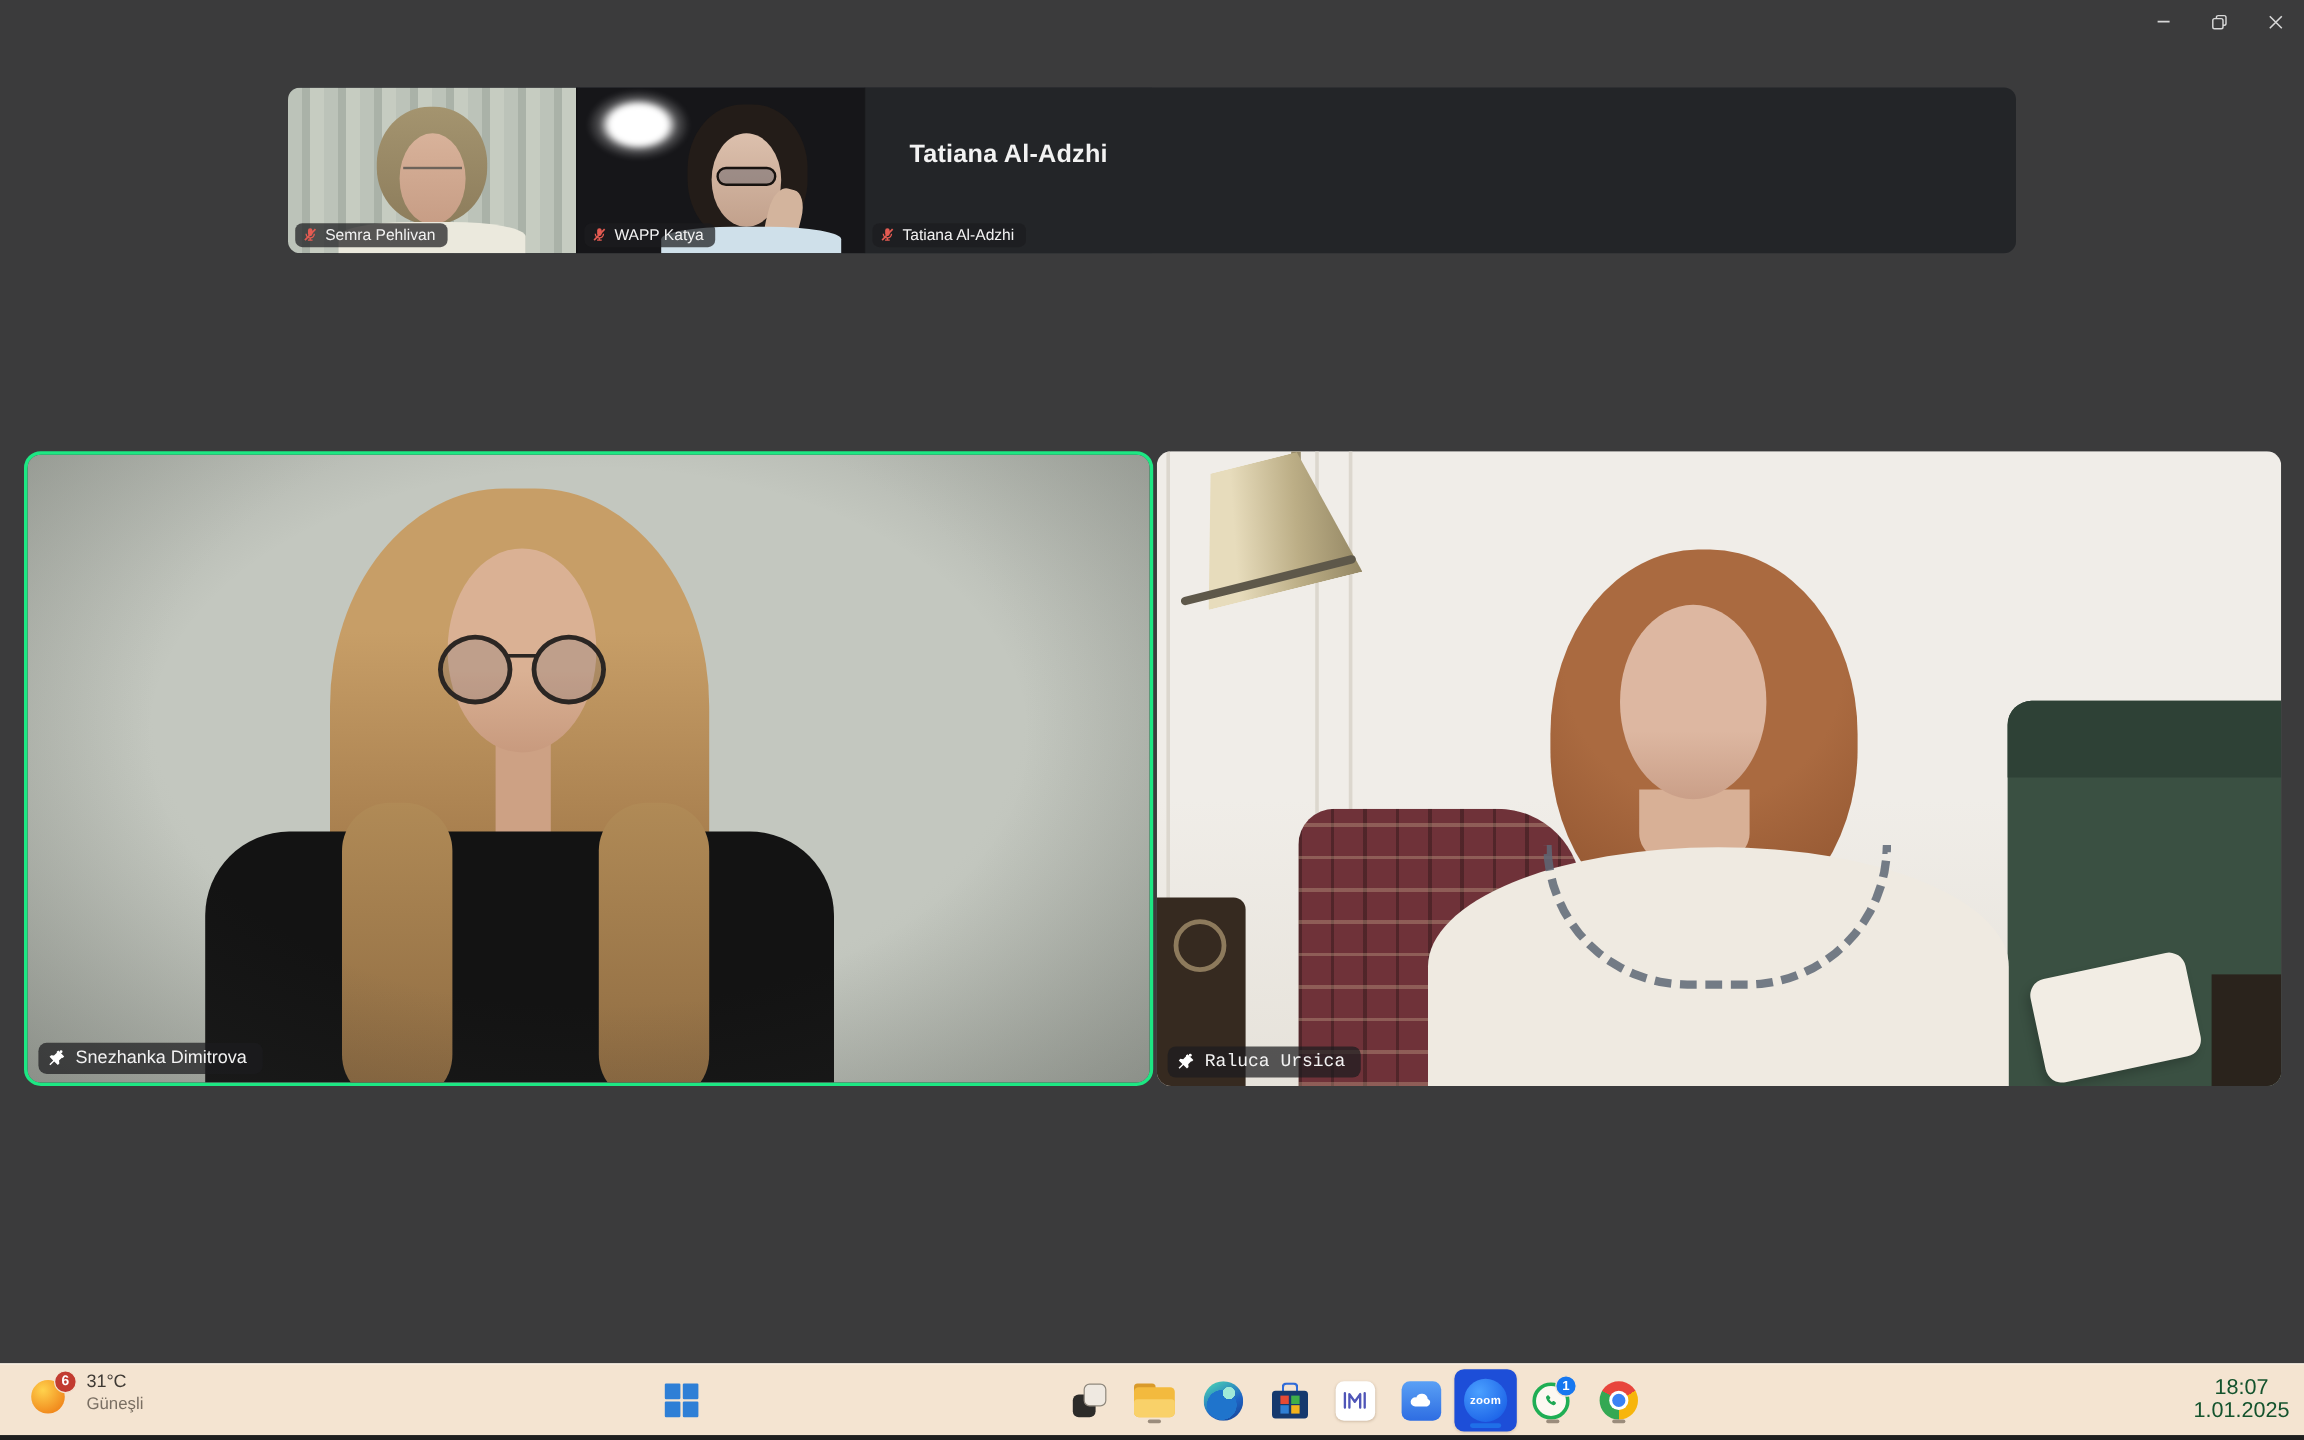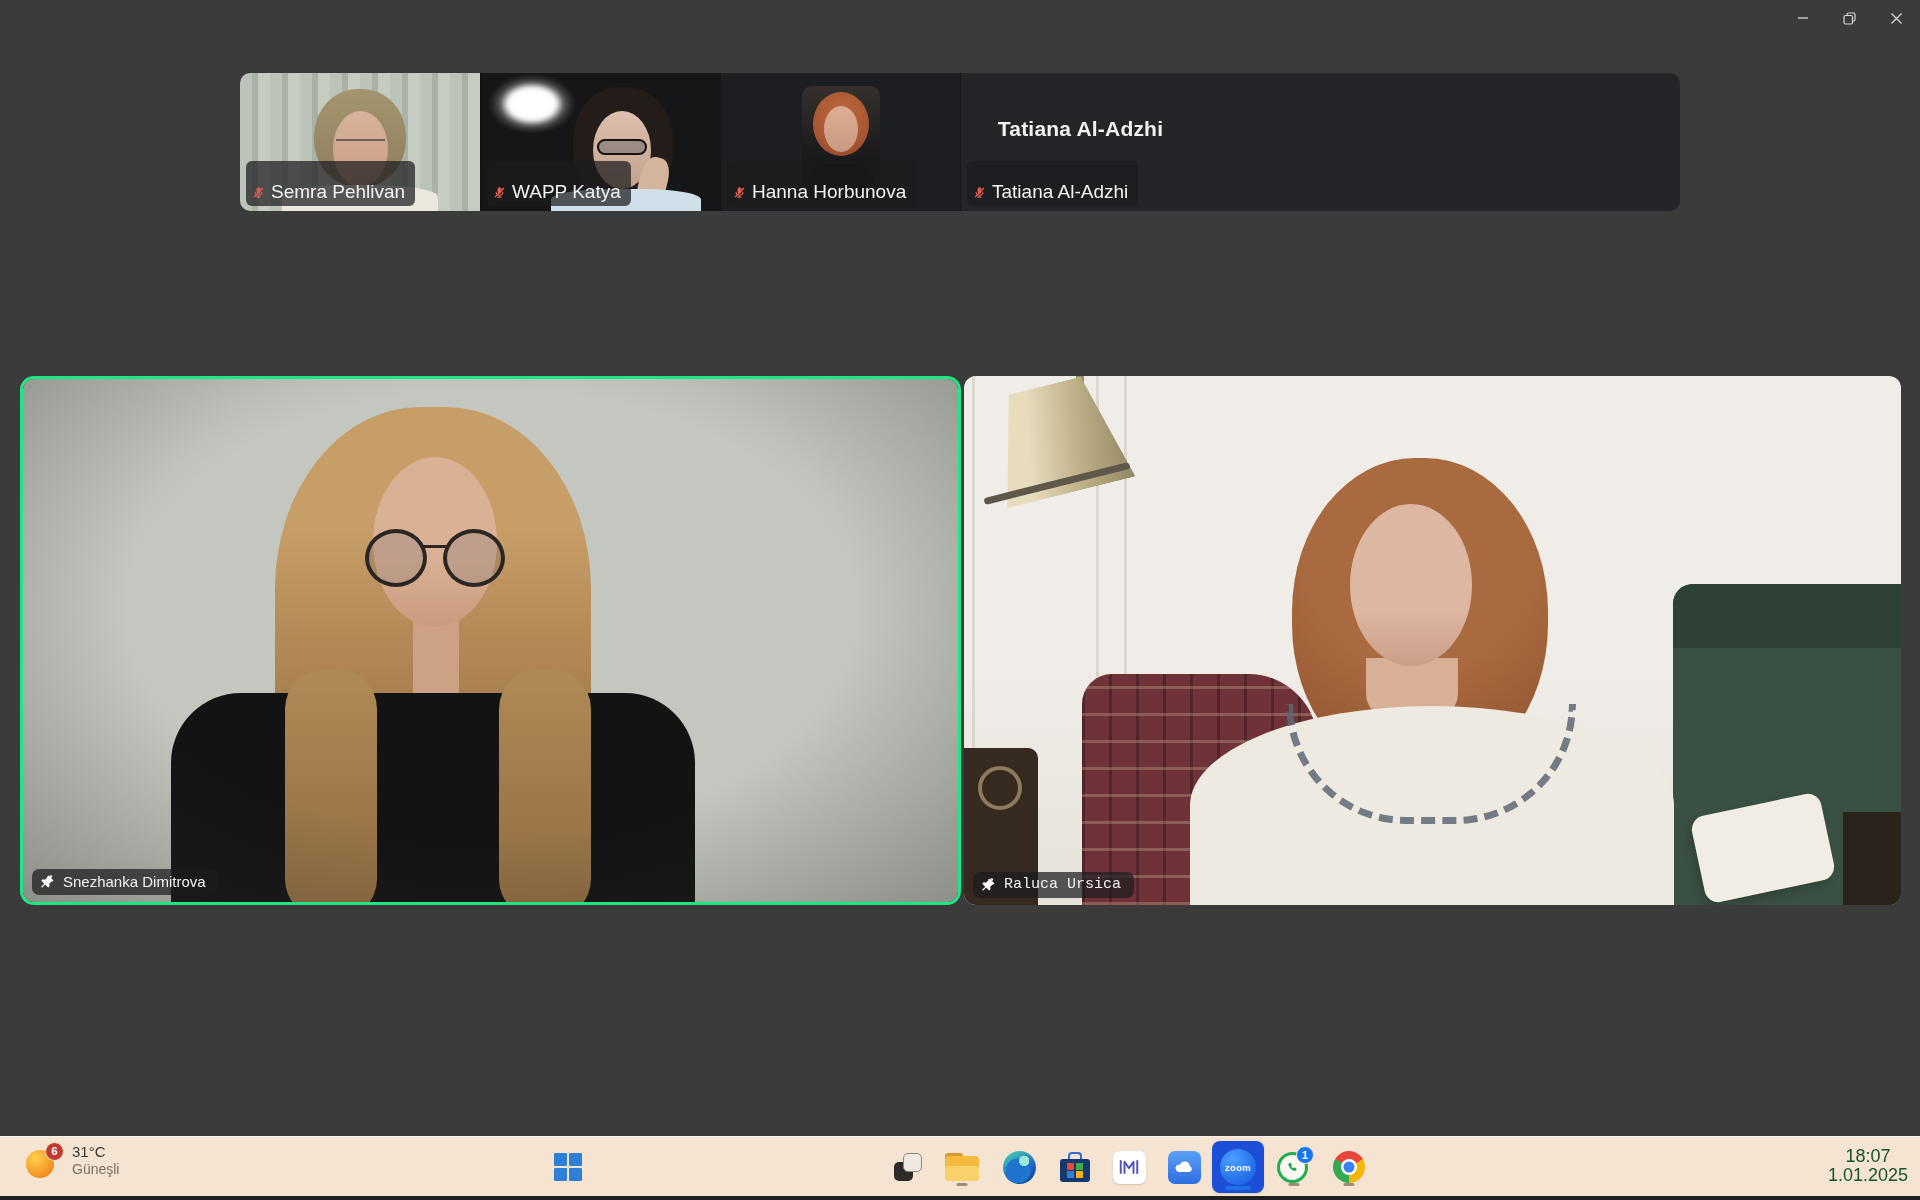--- a/index.html
+++ b/index.html
@@ -11,22 +11,22 @@
   .tb-btn { width:47px; height:36px; display:flex; align-items:center; justify-content:center; color:#d8d8d8; cursor:default; }
   .tb-btn svg { display:block; }
 
   
   .thumb-strip { position:absolute; left:240px; top:73px; width:1440px; height:138px;
     display:flex; border-radius:10px; overflow:hidden; background:#232528; }
   .thumb { position:relative; width:240px; height:138px; overflow:hidden; flex:0 0 240px;text-decoration:underline; }
   .thumb + .thumb { border-left:1px solid rgba(15,15,15,.55); }
 
   .name-pill { position:absolute; left:6px; bottom:5px; display:inline-flex; align-items:center; gap:6px;
-    background:rgba(28,28,30,.72); border-radius:6px; padding:20px 10px 3px 6px; color:#f2f2f2;
-    font-size:19px; white-space:nowrap; z-index:6; }
+    background:rgba(28,28,30,.72); border-radius:6px; padding:2px 10px 3px 6px; color:#f2f2f2;
+    font-size:13px; white-space:nowrap; z-index:6; }
   .name-pill svg { flex:0 0 auto; }
   .main-pill { left:9px; bottom:7px; font-size:15px; padding:4px 13px 5px 8px; border-radius:7px; gap:8px;text-align:center; }
 
   
   .t-semra { background:repeating-linear-gradient(90deg,#bcc3b9 0 12px,#aab2a8 12px 18px,#c6ccc1 18px 30px); }
   .t-semra .hair { position:absolute; left:74px; top:16px; width:92px; height:98px; border-radius:48%; background:linear-gradient(180deg,#a4946f,#8d7d5c); }
   .t-semra .face { position:absolute; left:93px; top:38px; width:55px; height:76px; border-radius:50%; background:linear-gradient(180deg,#d8b29a,#c79d85); }
   .t-semra .glasses { position:absolute; left:96px; top:66px; width:49px; height:12px; border-top:2px solid #6d635a; }
   .t-semra .shoulders { position:absolute; left:42px; top:112px; width:156px; height:30px; border-radius:40% 40% 0 0; background:#ebe9dd; }
 
@@ -241,36 +241,20 @@
       <svg width="13" height="13" viewBox="0 0 16 16">
           <path d="M8 1.5a2.3 2.3 0 0 1 2.3 2.3v3.4a2.3 2.3 0 0 1-4.6 0V3.8A2.3 2.3 0 0 1 8 1.5z" fill="#e45b52"></path>
           <path d="M3.8 7.2a4.2 4.2 0 0 0 8.4 0" stroke="#e45b52" stroke-width="1.4" fill="none"></path>
           <path d="M8 11.5v2.2M5.6 13.7h4.8" stroke="#e45b52" stroke-width="1.4"></path>
           <path d="M2.6 13.6 13.4 2.4" stroke="#e45b52" stroke-width="1.7"></path>
         </svg>
       <span>WAPP Katya</span>
     </div>
   </div>
 
-  <div class="thumb t-hanna">
-    <div class="card">
-      <div class="hair"></div>
-      <div class="face"></div>
-      <div class="top"></div>
-    </div>
-    <div class="name-pill">
-      <svg width="13" height="13" viewBox="0 0 16 16">
-          <path d="M8 1.5a2.3 2.3 0 0 1 2.3 2.3v3.4a2.3 2.3 0 0 1-4.6 0V3.8A2.3 2.3 0 0 1 8 1.5z" fill="#e45b52"></path>
-          <path d="M3.8 7.2a4.2 4.2 0 0 0 8.4 0" stroke="#e45b52" stroke-width="1.4" fill="none"></path>
-          <path d="M8 11.5v2.2M5.6 13.7h4.8" stroke="#e45b52" stroke-width="1.4"></path>
-          <path d="M2.6 13.6 13.4 2.4" stroke="#e45b52" stroke-width="1.7"></path>
-        </svg>
-      <span>Hanna Horbunova</span>
-    </div>
-  </div>
 
   <div class="thumb t-tatiana">
     <div class="big-name">Tatiana Al-Adzhi</div>
     <div class="name-pill">
       <svg width="13" height="13" viewBox="0 0 16 16">
           <path d="M8 1.5a2.3 2.3 0 0 1 2.3 2.3v3.4a2.3 2.3 0 0 1-4.6 0V3.8A2.3 2.3 0 0 1 8 1.5z" fill="#e45b52"></path>
           <path d="M3.8 7.2a4.2 4.2 0 0 0 8.4 0" stroke="#e45b52" stroke-width="1.4" fill="none"></path>
           <path d="M8 11.5v2.2M5.6 13.7h4.8" stroke="#e45b52" stroke-width="1.4"></path>
           <path d="M2.6 13.6 13.4 2.4" stroke="#e45b52" stroke-width="1.7"></path>
         </svg>

